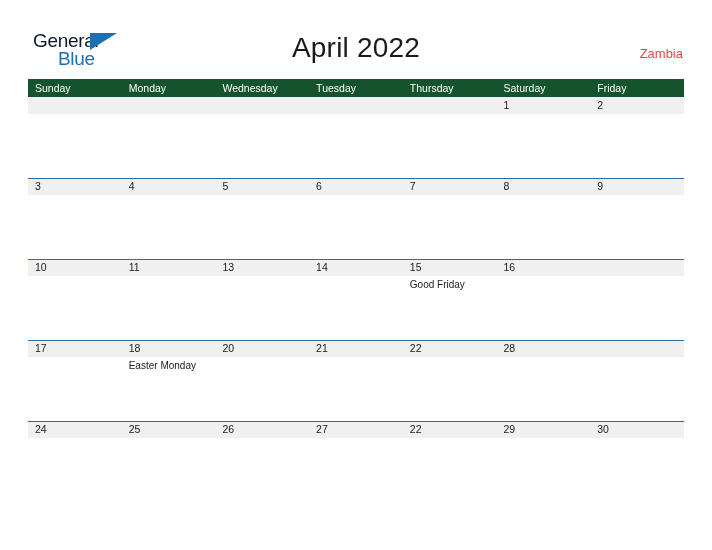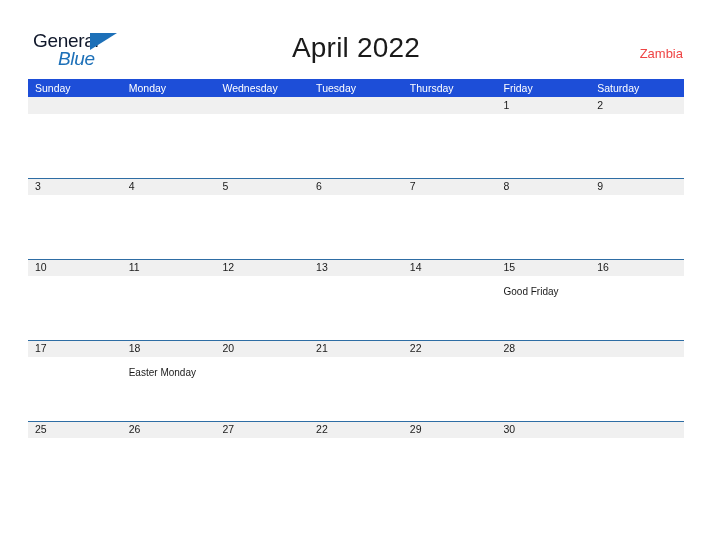--- a/index.html
+++ b/index.html
@@ -41,21 +41,20 @@
     white-space: nowrap;
   }
   .logo-blue {
     position: absolute;
     left: 25px; top: 18px;
     font-size: 19px;
     letter-spacing: -0.3px;
     color: #1d70b8;
     line-height: 22px;
     white-space: nowrap;
-    font-style: italic;
   }
   .logo-tri {
     position: absolute;
     left: 57px;
     top: 3px;
     width: 0;
     height: 0;
     border-left: 27px solid #1d70b8;
     border-bottom: 17px solid transparent;
   }
@@ -84,21 +83,21 @@
     position: absolute;
     left: 28px;
     top: 79px;
     width: 656px;
   }
   .row {
     display: flex;
     width: 656px;
   }
   .weekday-row {
-    background: #1d4ed8;
+    background: #14532d;
     height: 18px;
   }
   .weekday {
     flex: 0 0 93.714px;
     width: 93.714px;
     color: #ffffff;
     font-size: 10.5px;
     line-height: 18px;
     padding-left: 7px;
     white-space: nowrap;
@@ -138,21 +137,21 @@
   .daynum {
     font-size: 10.5px;
     color: #1a1a1a;
     line-height: 17px;
     height: 17px;
   }
   .event {
     font-size: 10px;
     color: #1a1a1a;
     line-height: 13px;
-    margin-top: 9px;
+    margin-top: 2px;
     white-space: nowrap;
   }
   .cell.empty .daynum { visibility: hidden; }
 </style>
 </head>
 <body>
 
 <div class="page">
 
   <div class="topbar">
@@ -169,22 +168,22 @@
   </div>
 
   <div class="grid">
 
     <div class="row weekday-row">
       <div class="weekday">Sunday</div>
       <div class="weekday">Monday</div>
       <div class="weekday">Wednesday</div>
       <div class="weekday">Tuesday</div>
       <div class="weekday">Thursday</div>
+      <div class="weekday">Saturday</div>
       <div class="weekday">Friday</div>
-      <div class="weekday">Saturday</div>
     </div>
 
     <div class="week first">
       <div class="band"></div>
       <div class="cells">
         <div class="cell empty">
             <div class="daynum"></div>
             <div class="event"></div>
           </div>
         <div class="cell empty">
@@ -250,24 +249,20 @@
 
     <div class="week">
       <div class="band"></div>
       <div class="cells">
         <div class="cell">
             <div class="daynum">10</div>
             <div class="event"></div>
           </div>
         <div class="cell">
             <div class="daynum">11</div>
-            <div class="event"></div>
-          </div>
-        <div class="cell">
-            <div class="daynum">12</div>
             <div class="event"></div>
           </div>
         <div class="cell">
             <div class="daynum">13</div>
             <div class="event"></div>
           </div>
         <div class="cell">
             <div class="daynum">14</div>
             <div class="event"></div>
           </div>
@@ -309,20 +304,24 @@
             <div class="daynum">28</div>
             <div class="event"></div>
           </div>
       </div>
     </div>
 
     <div class="week">
       <div class="band"></div>
       <div class="cells">
         <div class="cell">
+            <div class="daynum">24</div>
+            <div class="event"></div>
+          </div>
+        <div class="cell">
             <div class="daynum">25</div>
             <div class="event"></div>
           </div>
         <div class="cell">
             <div class="daynum">26</div>
             <div class="event"></div>
           </div>
         <div class="cell">
             <div class="daynum">27</div>
             <div class="event"></div>

